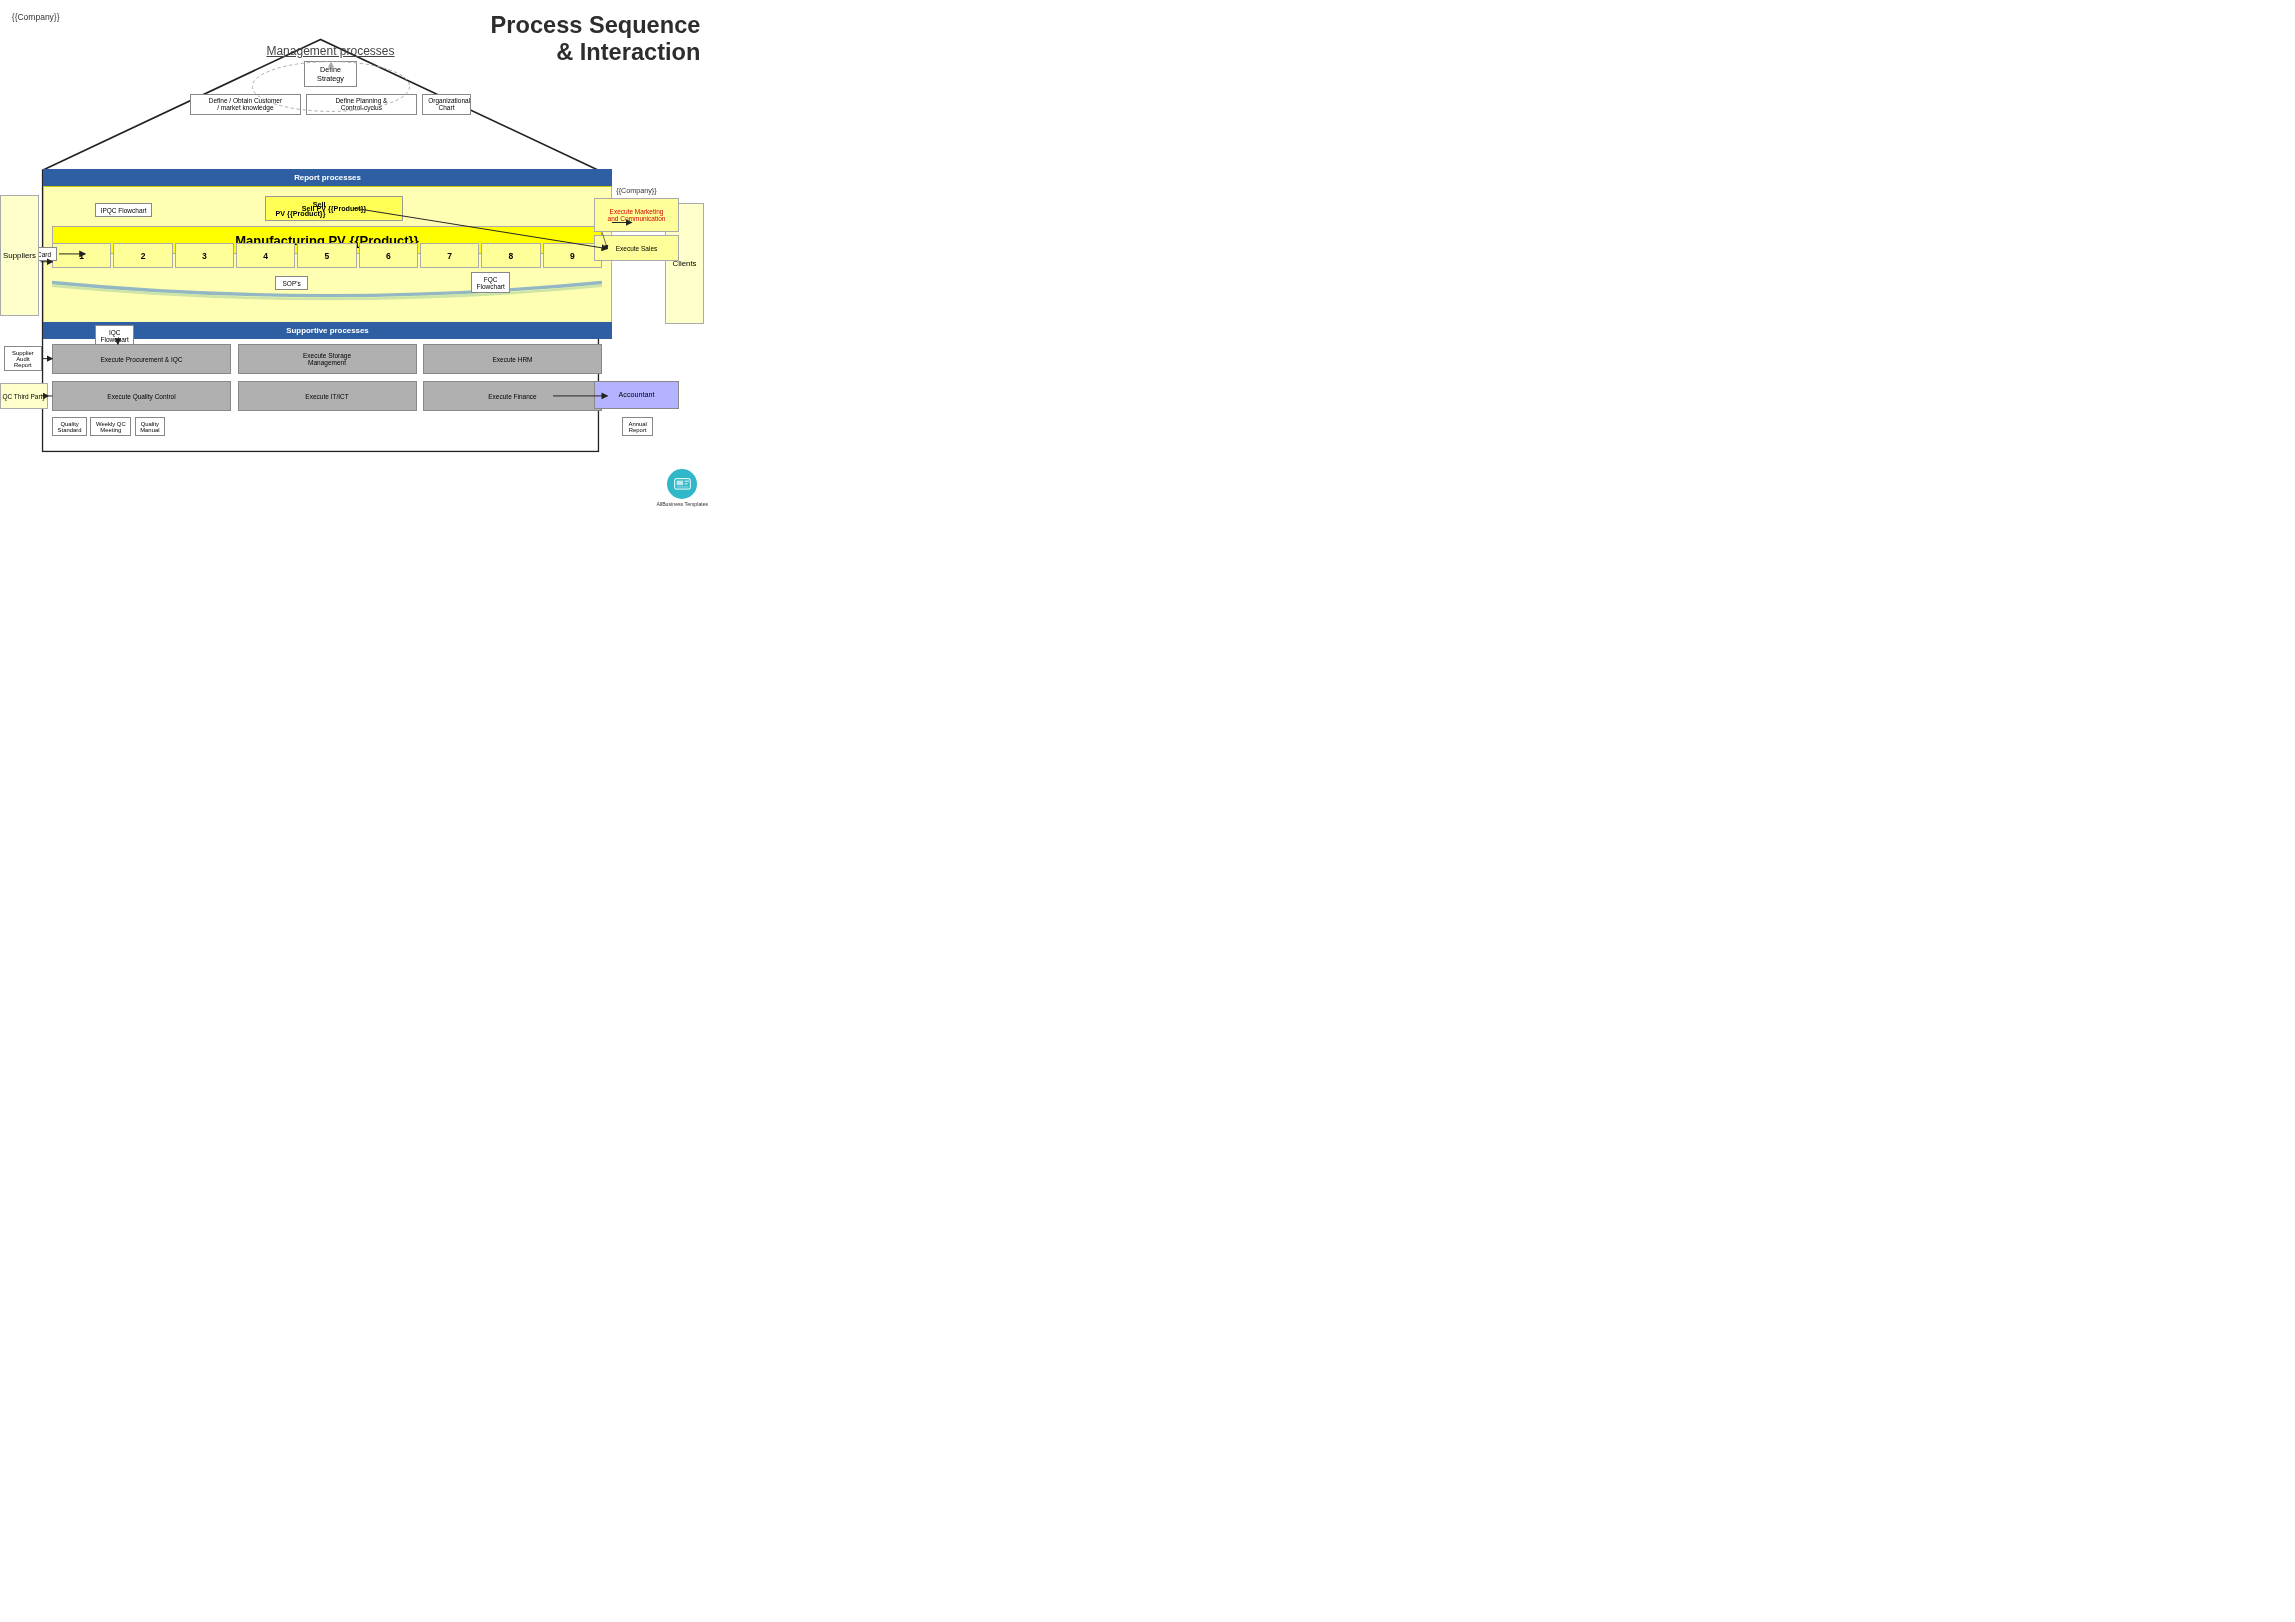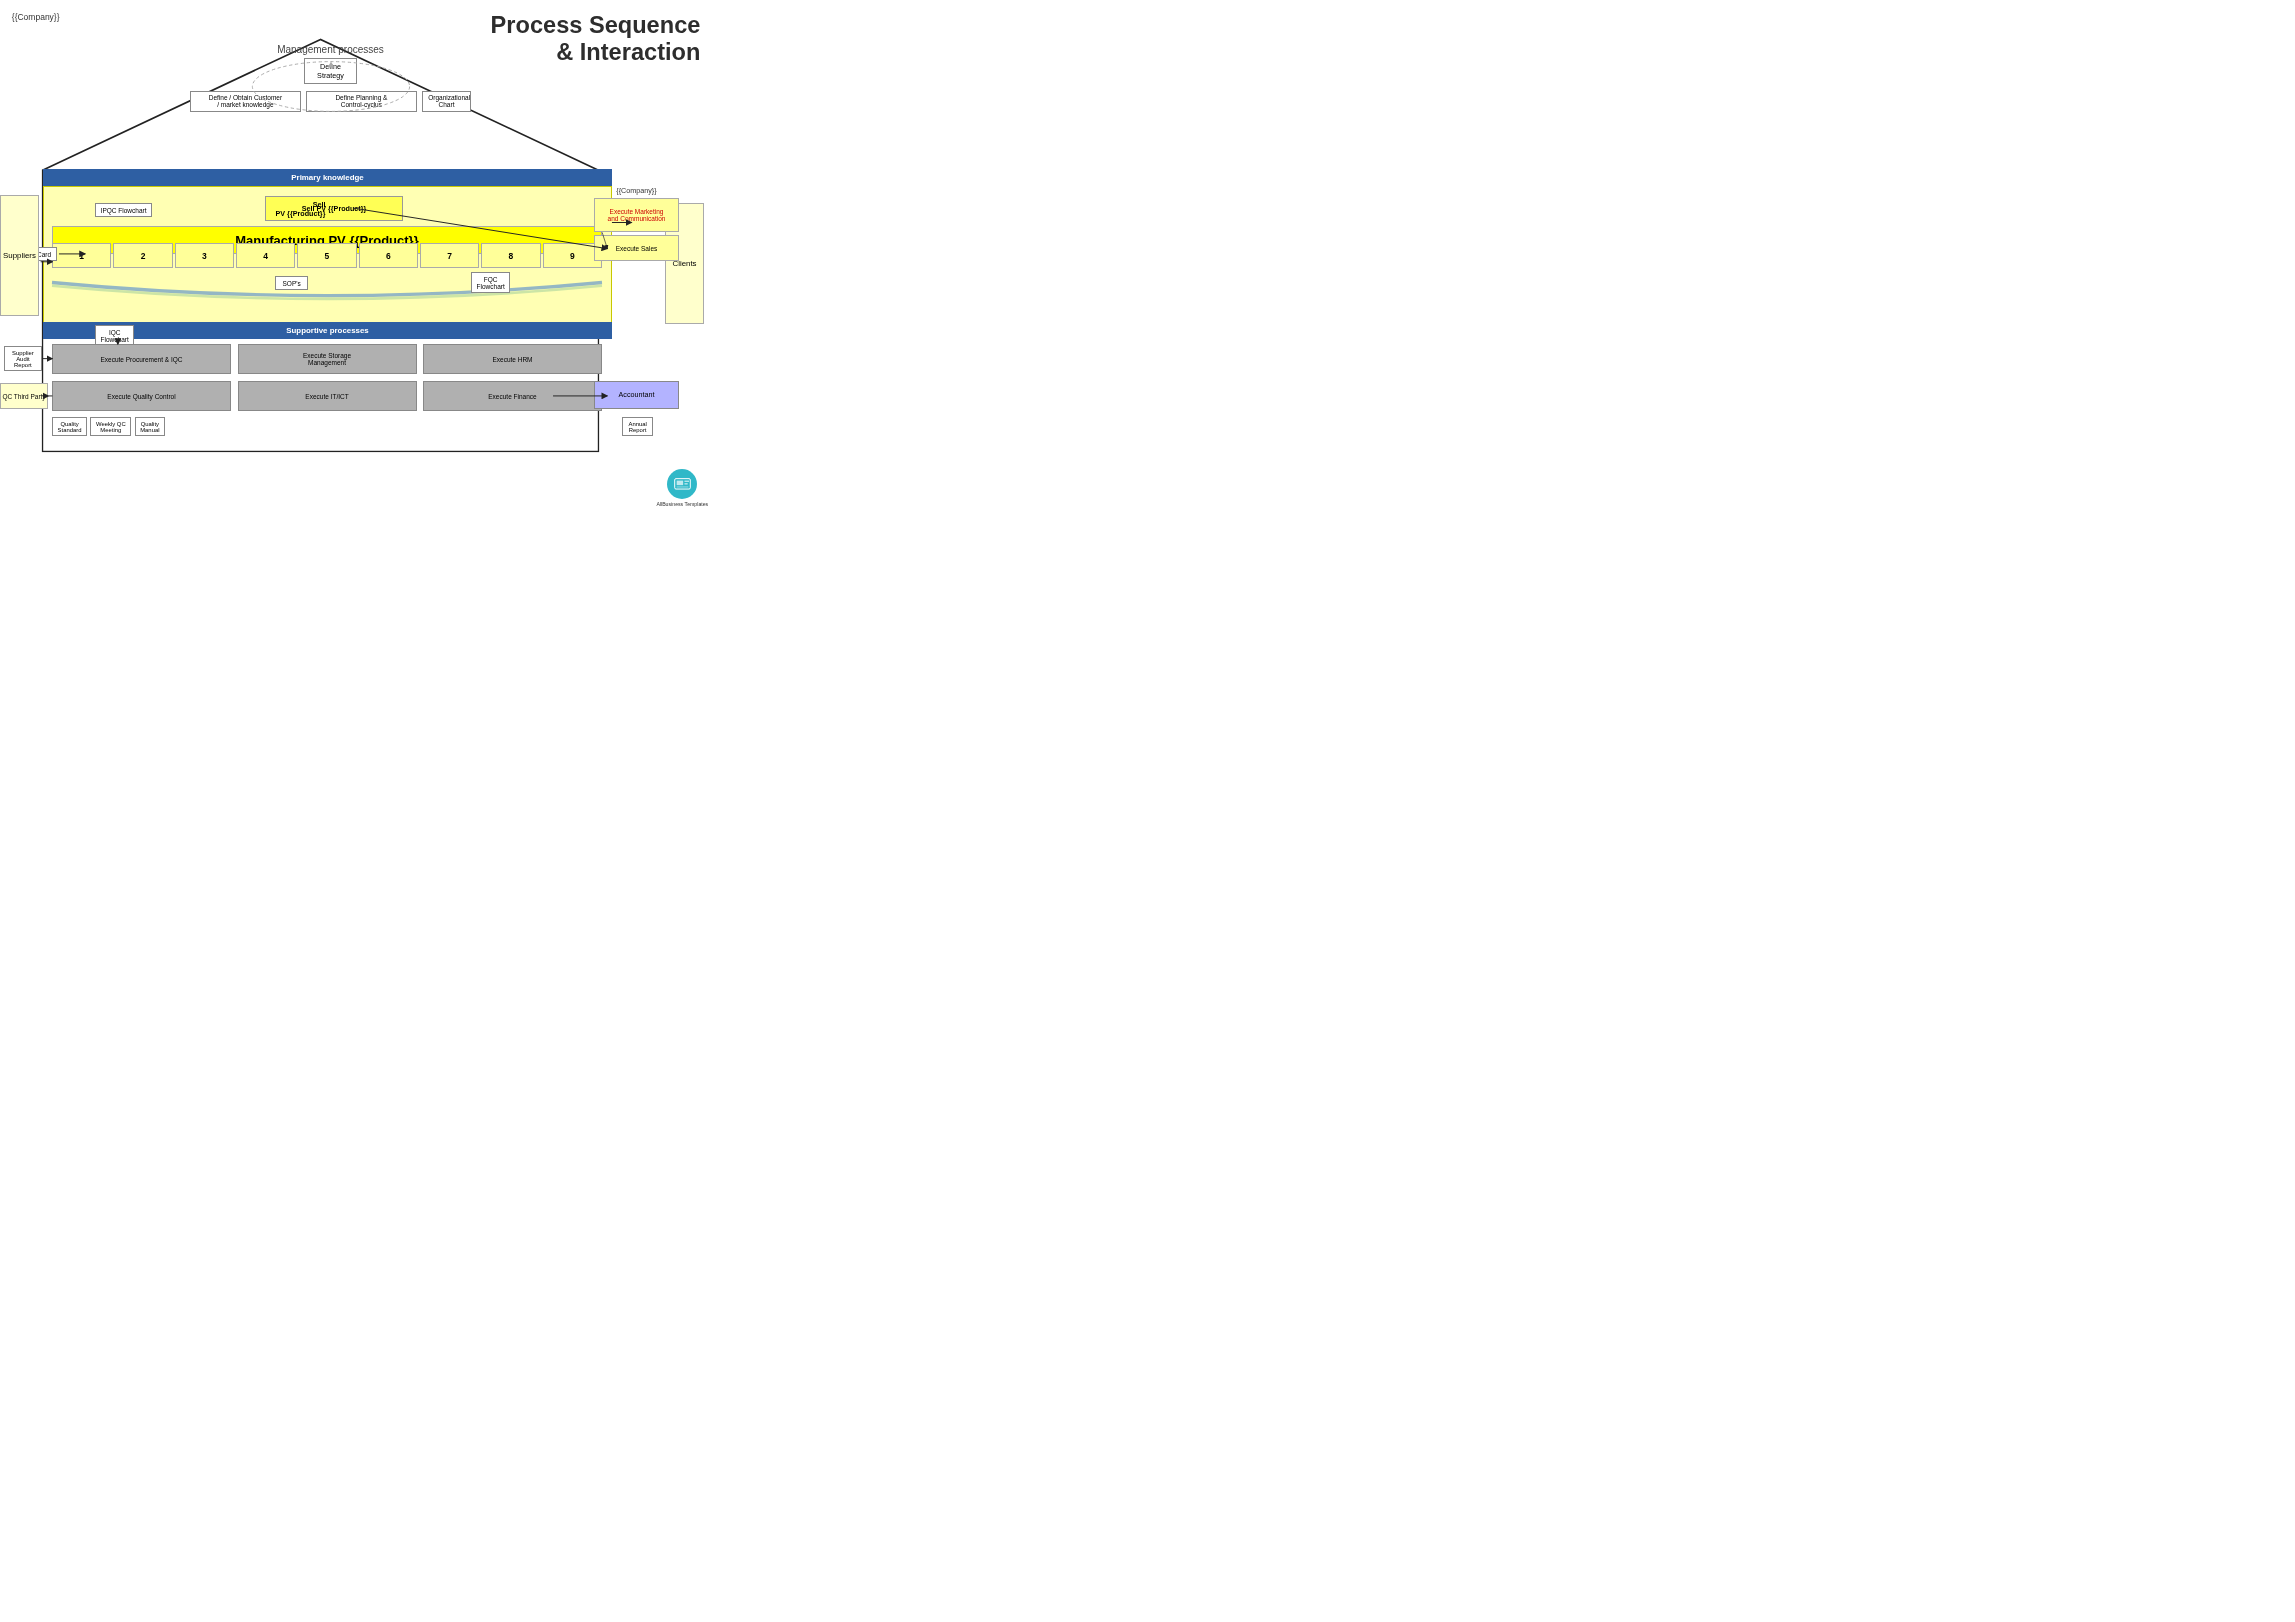--- a/index.html
+++ b/index.html
@@ -54,21 +54,21 @@
   </div>
 
   <svg style="position:absolute;top:36px;left:36px;width:569px;height:445px;" viewBox="0 0 870 680">
 
     <polygon points="435,5 10,205 860,205" fill="none" stroke="#222" stroke-width="2.5"></polygon>
 
     <rect x="10" y="205" width="850" height="430" fill="none" stroke="#222" stroke-width="2"></rect>
   </svg>
 
   <div style="position:absolute;top:44px;left:190px;text-align:center;width:281px;">
-    <div style="font-size:10px;color:#444;margin-bottom:2.6px;">Management processes</div>
+    <div style="font-size:12px;color:#444;text-decoration:underline;margin-bottom:2.6px;">Management processes</div>
     
     <div style="border:0.7px solid #888;background:#fff;padding:3.3px 11.8px;font-size:7.2px;display:inline-block;margin-bottom:5.2px;text-align:center;">
       Define<br>Strategy
     </div>
     
     <svg style="position:absolute;top:13px;left:46px;width:190px;height:59px;" viewBox="0 0 290 90">
       <ellipse cx="145" cy="45" rx="120" ry="38" fill="none" stroke="#aaa" stroke-width="1.5" stroke-dasharray="5,4"></ellipse>
       <polygon points="145,7 150,16 140,16" fill="#aaa"></polygon>
     </svg>
     
@@ -79,21 +79,21 @@
       <div style="border:0.7px solid #888;background:#fff;padding:2.6px 5.2px;font-size:6.5px;text-align:center;flex:1;">
         Define Planning &amp;<br>Control-cyclus
       </div>
       <div style="border:0.7px solid #888;background:#fff;padding:2.6px 5.2px;font-size:6.5px;text-align:center;width:49px;">
         Organizational<br>Chart
       </div>
     </div>
   </div>
 
   <div style="position:absolute;top:169px;left:43px;width:569px;height:17px;background:#2e5fa3;display:flex;align-items:center;justify-content:center;">
-    <span style="color:#fff;font-size:7.9px;font-weight:bold;">Primary knowledge</span>
+    <span style="color:#fff;font-size:7.9px;font-weight:bold;">Report processes</span>
   </div>
 
   <div style="position:absolute;top:186px;left:43px;width:569px;height:137px;background:#ffffb3;border:0.7px solid #c8c800;"></div>
 
   <div style="position:absolute;top:196px;left:236px;width:138px;height:25px;background:#ffff55;border:0.7px solid #999;display:flex;align-items:center;justify-content:center;font-size:7.2px;font-weight:bold;text-align:center;margin-left:29px;">
     <span>Sell
 PV {{Product}}</span>
   </div>
   <div style="position:absolute;top:196px;left:236px;width:118px;height:25px;display:flex;align-items:center;justify-content:center;pointer-events:none;">
     <span style="font-size:7.2px;font-weight:bold;text-align:right;margin-left:11px;">Sell<br>PV {{Product}}</span>

